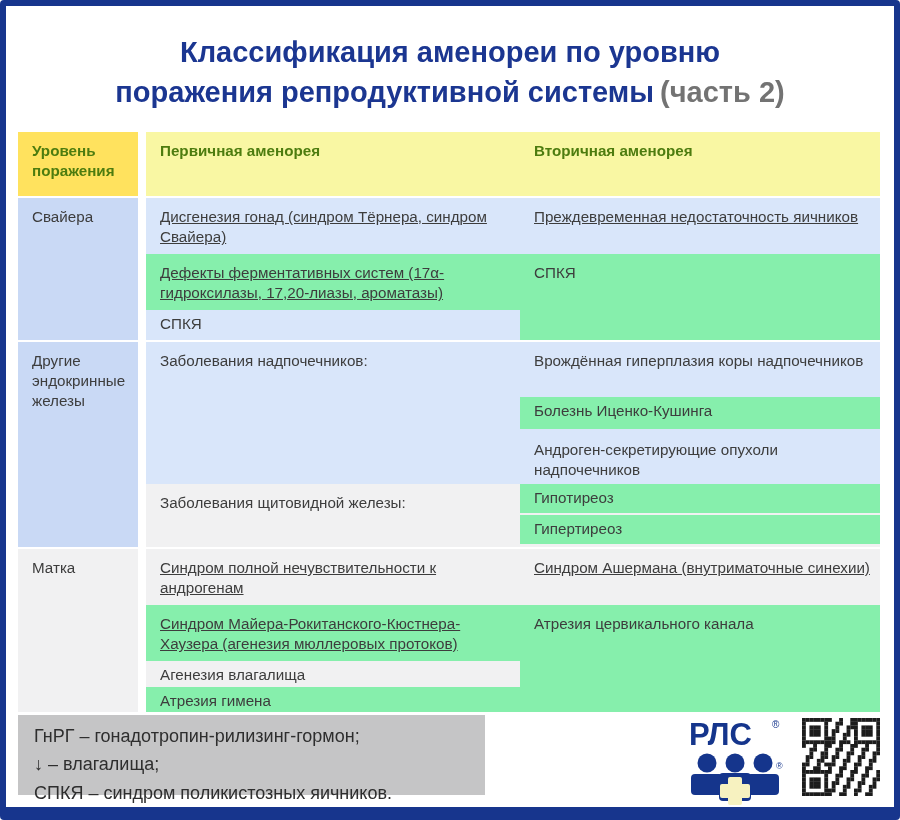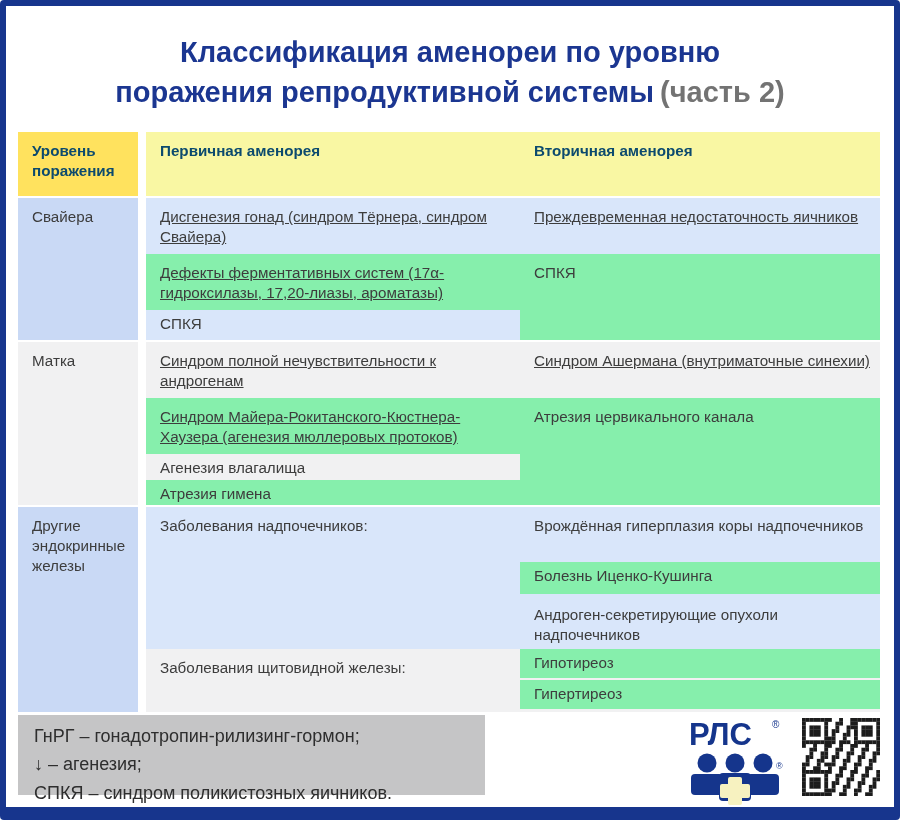--- a/index.html
+++ b/index.html
@@ -20,21 +20,21 @@
 
   
   .trow{ display:flex; }
   .col1{ width:120px; flex:0 0 120px; }
   .colgap{ width:8px; flex:0 0 8px; background:#ffffff; }
   .col2{ width:374px; flex:0 0 374px; }
   .col3{ width:360px; flex:0 0 360px; }
 
   .cell{ padding:9px 10px 0 14px; font-size:15.2px; line-height:1.33; overflow:hidden; }
   .cell-sm{ padding-top:4px; }
-  .hdr{ font-weight:bold; color:#0c4a6e; }
+  .hdr{ font-weight:bold; color:#4d7c0f; }
   .lvl{ color:#3d3d3d; }
 
   .bg-yd{ background:#ffe25e; }
   .bg-yl{ background:#f9f7a3; }
   .bg-b1{ background:#c9d9f5; }   
   .bg-bl{ background:#d9e6fa; }   
   .bg-gr{ background:#f1f1f2; }   
   .bg-wh{ background:#86efac; }
 
   .header-row{ height:64px; margin-bottom:2px; }
@@ -86,58 +86,58 @@
       <div class="cell bg-wh h56">Дефекты ферментативных систем (17α-гидроксилазы, 17,20-лиазы, ароматазы)</div>
       <div class="cell bg-bl h30 cell-sm">СПКЯ</div>
     </div>
     <div class="col3">
       <div class="cell bg-bl h56">Преждевременная недостаточность яичников</div>
       <div class="cell bg-wh h86">СПКЯ</div>
     </div>
   </div>
 
   <div class="trow sect">
-    <div class="col1 bg-gr cell lvl">Матка</div>
-    <div class="colgap"></div>
-    <div class="col2">
-      <div class="cell bg-gr h56">Синдром полной нечувствительности к андрогенам</div>
-      <div class="cell bg-wh h56">Синдром Майера-Рокитанского-Кюстнера-Хаузера (агенезия мюллеровых протоков)</div>
-      <div class="cell bg-gr h26 cell-sm">Агенезия влагалища</div>
-      <div class="cell bg-wh h25 cell-sm">Атрезия гимена</div>
-    </div>
-    <div class="col3">
-      <div class="cell bg-gr h56">Синдром Ашермана (внутриматочные синехии)</div>
-      <div class="cell bg-wh h107">Атрезия цервикального канала</div>
-    </div>
-  </div>
-
-  <div class="trow sect">
     <div class="col1 bg-b1 cell lvl">Другие эндокринные железы</div>
     <div class="colgap"></div>
     <div class="col2">
       <div class="cell bg-bl h142">Заболевания надпочечников:</div>
       <div class="cell bg-gr h63">Заболевания щитовидной железы:</div>
     </div>
     <div class="col3">
       <div class="bg-bl h142">
         <div class="cell h53">Врождённая гиперплазия коры надпочечников</div>
         <div class="cell bg-wh h32 mt2 cell-sm">Болезнь Иценко-Кушинга</div>
         <div class="cell h55 mt2">Андроген-секретирующие опухоли надпочечников</div>
       </div>
       <div class="bg-gr h63">
         <div class="cell bg-wh h29 mb2 cell-sm">Гипотиреоз</div>
         <div class="cell bg-wh h29 cell-sm">Гипертиреоз</div>
       </div>
     </div>
   </div>
 
+  <div class="trow sect">
+    <div class="col1 bg-gr cell lvl">Матка</div>
+    <div class="colgap"></div>
+    <div class="col2">
+      <div class="cell bg-gr h56">Синдром полной нечувствительности к андрогенам</div>
+      <div class="cell bg-wh h56">Синдром Майера-Рокитанского-Кюстнера-Хаузера (агенезия мюллеровых протоков)</div>
+      <div class="cell bg-gr h26 cell-sm">Агенезия влагалища</div>
+      <div class="cell bg-wh h25 cell-sm">Атрезия гимена</div>
+    </div>
+    <div class="col3">
+      <div class="cell bg-gr h56">Синдром Ашермана (внутриматочные синехии)</div>
+      <div class="cell bg-wh h107">Атрезия цервикального канала</div>
+    </div>
+  </div>
+
   <div class="footer">
     <div class="legend">
       <div>ГнРГ – гонадотропин-рилизинг-гормон;</div>
-      <div>↓ – агенезия;</div>
+      <div>↓ – влагалища;</div>
       <div>СПКЯ – синдром поликистозных яичников.</div>
     </div>
     <div class="footer-spacer"></div>
 
     <div class="logo-wrap">
       <svg width="100" height="88" viewBox="0 0 100 88">
         <g fill="#15358c">
           <text x="3" y="28" font-size="31" font-weight="bold">РЛС</text>
           <text x="86" y="11" font-size="10">®</text>
           <circle cx="21" cy="46" r="9.5"></circle>

